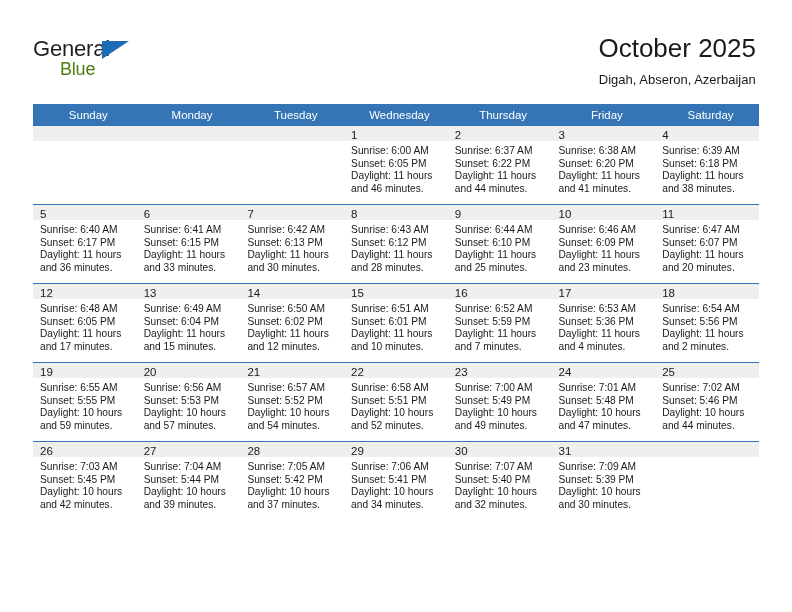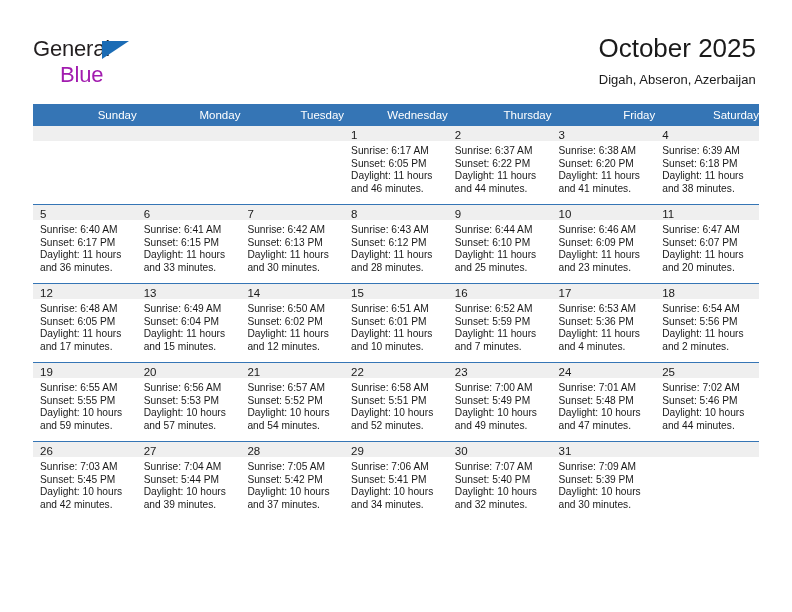--- a/index.html
+++ b/index.html
@@ -52,23 +52,23 @@
     left: 69px;
     top: 5px;
     width: 0;
     height: 0;
     border-left: 27px solid #1b6cb5;
     border-bottom: 18px solid transparent;
   }
   .logo-blue {
     position: absolute;
     left: 27px;
-    top: 26px;
-    font-size: 22px;
-    color: #a21caf;
+    top: 20px;
+    font-size: 18px;
+    color: #4d7c0f;
     line-height: 26px;
     letter-spacing: -0.2px;
   }
   .title-block {
     position: absolute;
     right: 36px;
     top: 32px;
     text-align: center;
   }
   .cal-title {
@@ -95,21 +95,21 @@
     top: 104px;
     width: 726px;
     border-collapse: collapse;
     table-layout: fixed;
   }
   .calendar th {
     background: #3575b5;
     color: #ffffff;
     font-size: 11.5px;
     font-weight: normal;
-    text-align: right;
+    text-align: center;
     padding: 5px 0 5px 7px;
     height: 12px;
     border: none;
   }
   .calendar td {
     width: 103.71px;
     height: 78px;
     vertical-align: top;
     padding: 0;
     border: none;
@@ -180,21 +180,21 @@
           </td>
           <td>
             <div class="daynum-band empty"></div>
           </td>
           <td>
             <div class="daynum-band empty"></div>
           </td>
           <td>
             <div class="daynum-band">1</div>
             <div class="cell-body">
-              <div>Sunrise: 6:17 AM</div>
+              <div>Sunrise: 6:00 AM</div>
               <div>Sunset: 6:05 PM</div>
               <div>Daylight: 11 hours</div>
               <div>and 46 minutes.</div>
             </div>
           </td>
           <td>
             <div class="daynum-band">2</div>
             <div class="cell-body">
               <div>Sunrise: 6:37 AM</div>
               <div>Sunset: 6:22 PM</div>

